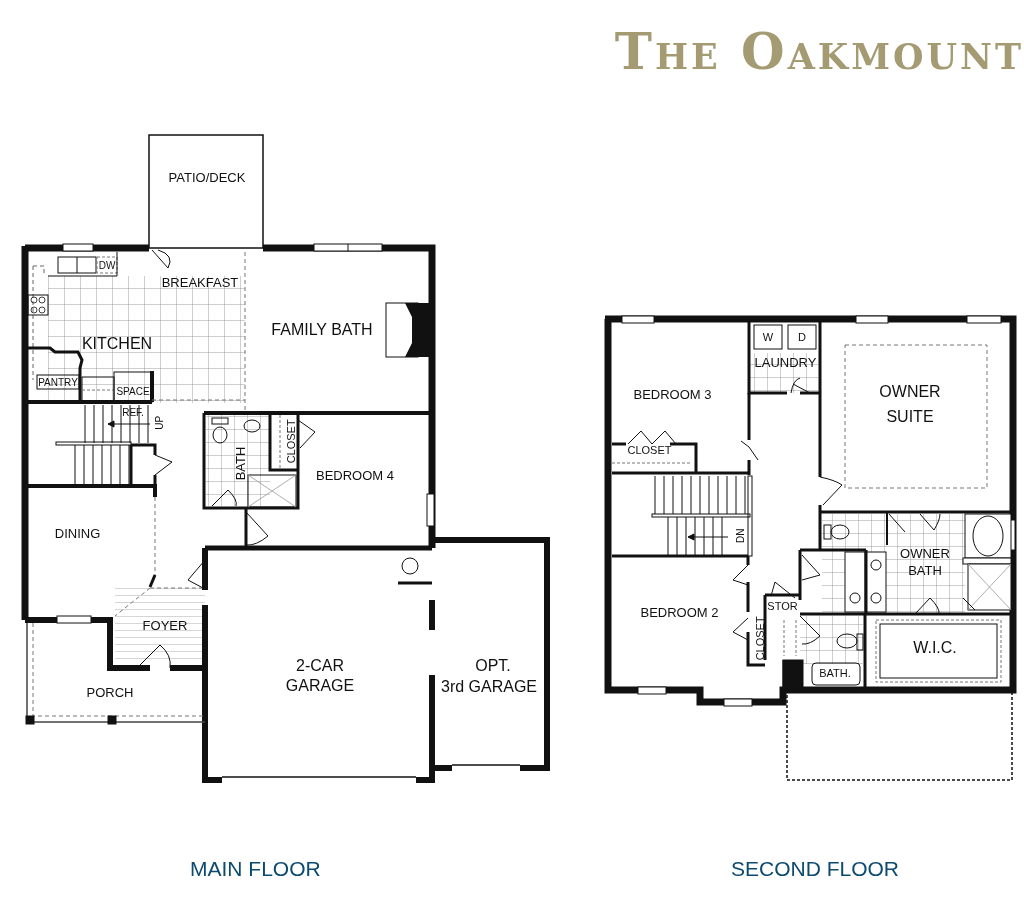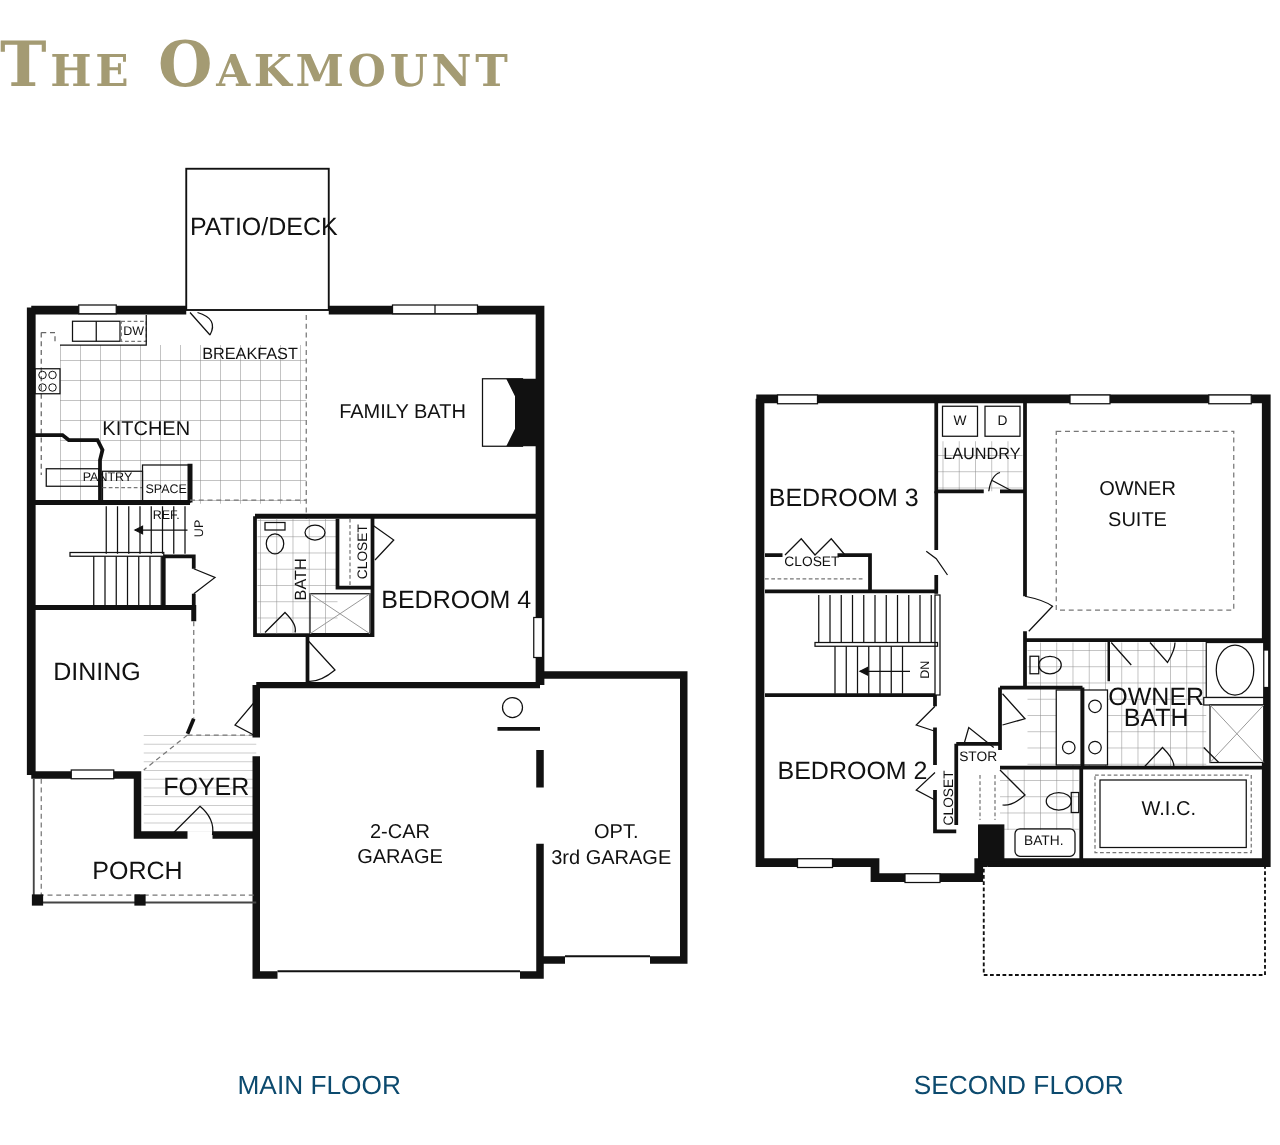--- a/index.html
+++ b/index.html
@@ -1,21 +1,21 @@
 <!DOCTYPE html>
 <html><head>
 <meta charset="utf-8">
 <style>
   html, body { margin: 0; padding: 0; background: #ffffff; }
   body { width: 1024px; height: 916px; position: relative; overflow: hidden; font-family: "Liberation Sans", sans-serif; }
-  .title { position: absolute; left: 0; top: 22px; width: 1024px; text-align: left; font-family: "DejaVu Serif", serif; font-weight: bold; font-size: 50px; letter-spacing: 3px; color: #a49b73; font-variant: small-caps; }
+  .title { position: absolute; left: 0; top: 22px; width: 1024px; text-align: right; font-family: "DejaVu Serif", serif; font-weight: bold; font-size: 50px; letter-spacing: 3px; color: #a49b73; font-variant: small-caps; }
   svg.plan { position: absolute; left: 0; top: 0; }
   .lbl { position: absolute; color: #111; font-family: "Liberation Sans", sans-serif; white-space: nowrap; text-align: center; line-height: 1.15; }
   .lbl.l16 { font-size: 16px; }
-  .lbl.l15 { font-size: 20px; }
+  .lbl.l15 { font-size: 13px; }
   .lbl.l13 { font-size: 13px; }
   .lbl.l11 { font-size: 11px; }
   .lbl.l10 { font-size: 10px; }
   .vert { transform: rotate(-90deg); transform-origin: center center; }
   .floor-cap { position: absolute; font-size: 21px; color: #0c4a6e; }
 </style>
 </head>
 <body>
 
 <div class="title">The Oakmount</div>
@@ -236,21 +236,21 @@
 
     <rect x="787" y="692" width="225" height="88" stroke-dasharray="3 2" stroke-width="1.5"></rect>
   </g>
 </svg>
 
 <div class="lbl l15" style="left:152px;top:171px;width:110px;">PATIO/DECK</div>
 <div class="lbl l13" style="left:160px;top:276px;width:80px;">BREAKFAST</div>
 <div class="lbl l16" style="left:72px;top:311px;width:90px;margin-top:24px;">KITCHEN</div>
 <div class="lbl l16" style="left:262px;top:321px;width:120px;">FAMILY BATH</div>
 <div class="lbl l10" style="left:98px;top:260px;width:18px;">DW</div>
-<div class="lbl l10" style="left:36px;top:377px;width:44px;margin-left:28px;">PANTRY</div>
+<div class="lbl l10" style="left:36px;top:377px;width:44px;">PANTRY</div>
 <div class="lbl l10" style="left:114px;top:374px;width:38px;margin-top:33px;">REF.</div>
 <div class="lbl l10" style="left:114px;top:386px;width:38px;">SPACE</div>
 <div class="lbl l10 vert" style="left:150px;top:417px;width:20px;">UP</div>
 <div class="lbl l13 vert" style="left:216px;top:456px;width:50px;">BATH</div>
 <div class="lbl l11 vert" style="left:266px;top:435px;width:50px;">CLOSET</div>
 <div class="lbl l15" style="left:305px;top:469px;width:100px;">BEDROOM 4</div>
 <div class="lbl l15" style="left:40px;top:527px;width:75px;">DINING</div>
 <div class="lbl l15" style="left:130px;top:619px;width:70px;">FOYER</div>
 <div class="lbl l15" style="left:70px;top:686px;width:80px;">PORCH</div>
 <div class="lbl l16" style="left:265px;top:657px;width:110px;">2-CAR</div>

